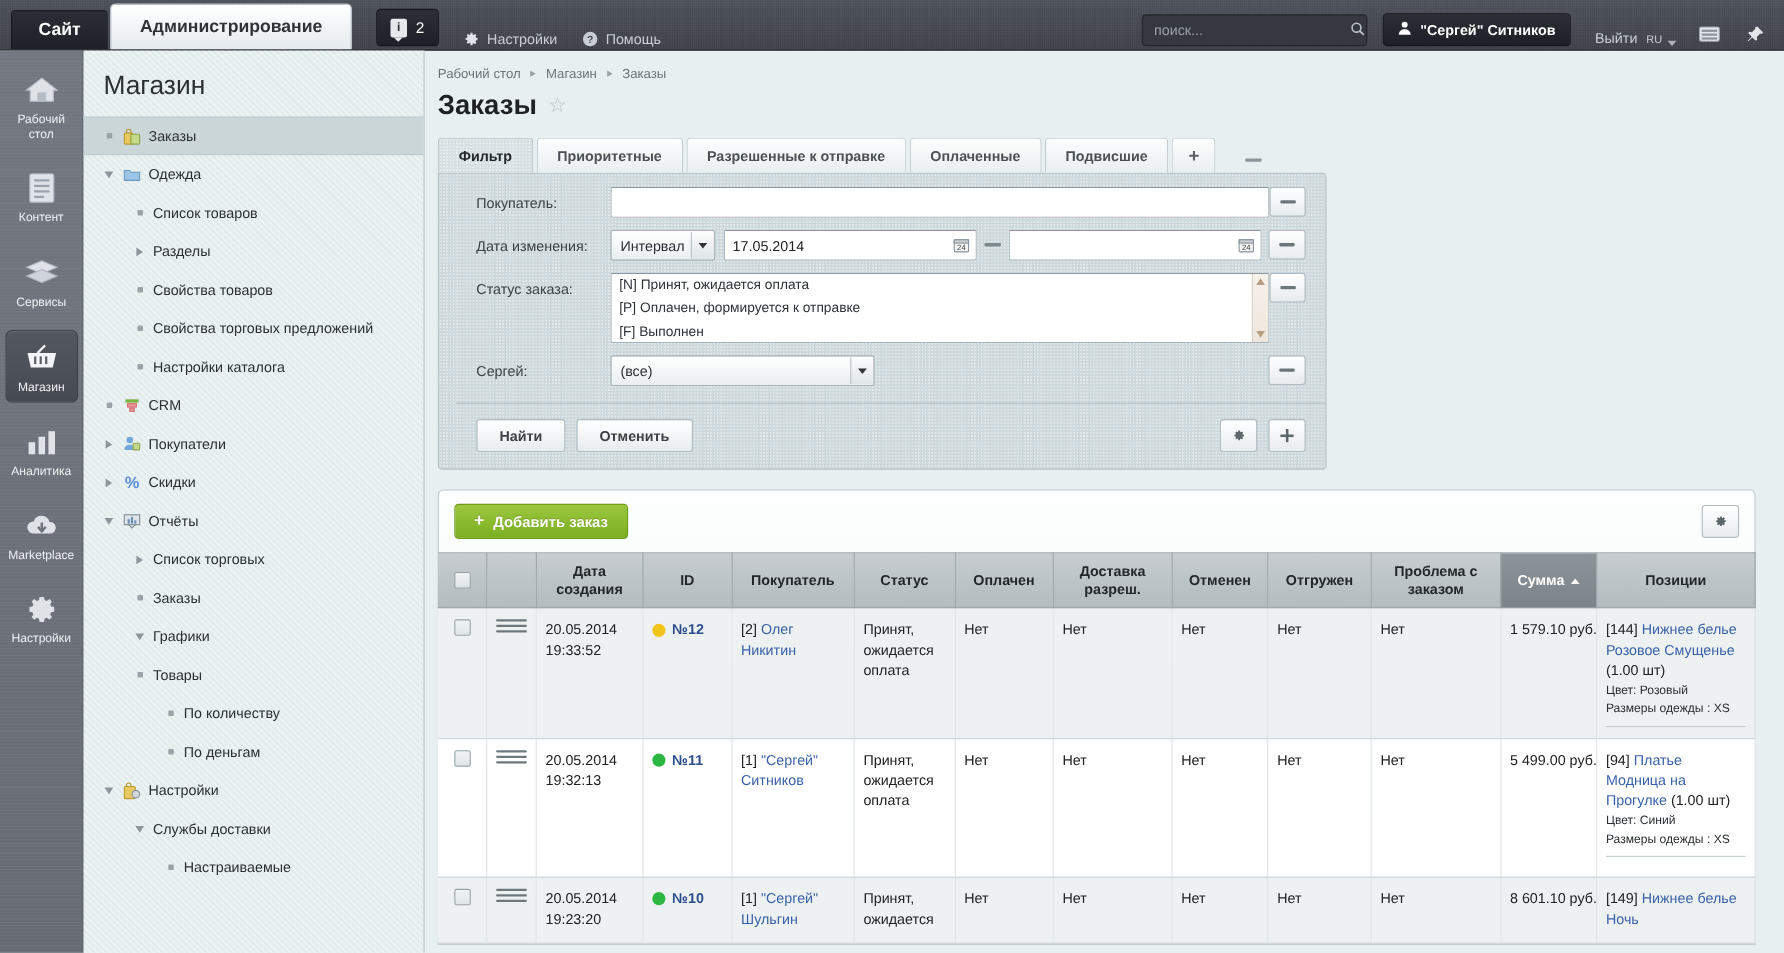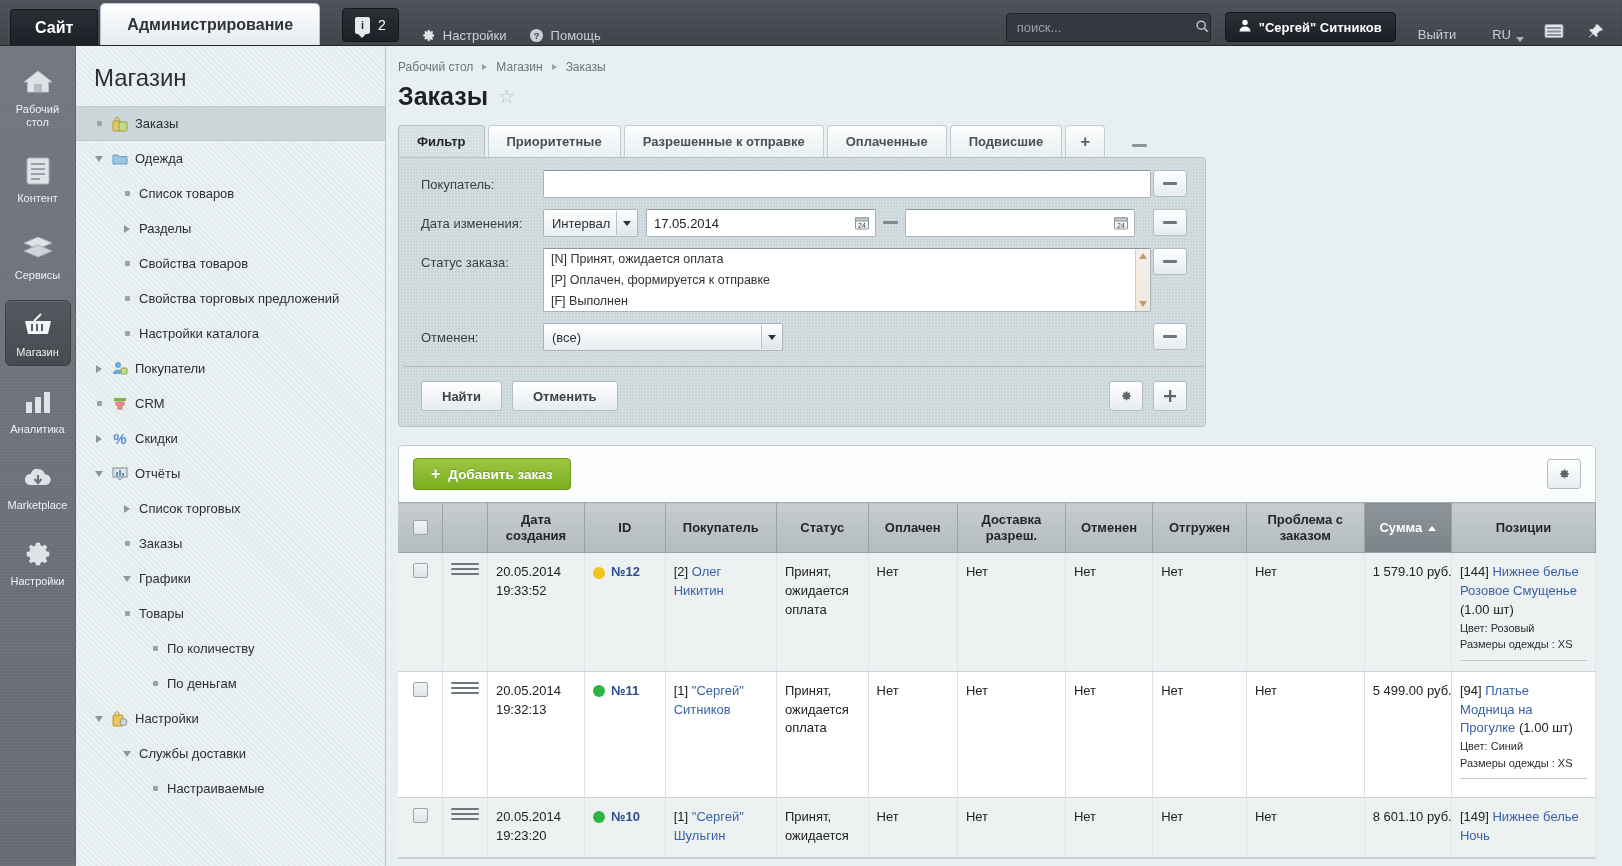--- a/index.html
+++ b/index.html
@@ -69,21 +69,21 @@
     font-family:"Liberation Sans", sans-serif;
   }
   .search-box input::placeholder{ color:#9aa1ab; }
   .user-chip{
     margin-left:14px;margin-bottom:3px;height:30px;padding:0 13px;
     display:flex;align-items:center;gap:8px;
     background:linear-gradient(#2c2f36,#1c1f25);
     border:1px solid #15171b;border-radius:4px;color:#ffffff;font-size:13px;font-weight:bold;
   }
   .logout{ margin-left:22px;margin-bottom:3px;color:#c9ced6;font-size:13px; }
-  .lang{ margin-left:36px;margin-bottom:3px;color:#c9ced6;font-size:13px;display:flex;align-items:flex-end;gap:5px;}
+  .lang{ margin-left:8px;margin-bottom:3px;color:#c9ced6;font-size:10px;display:flex;align-items:flex-end;gap:5px;}
   .caret-d{width:0;height:0;border-left:4px solid transparent;border-right:4px solid transparent;border-top:5px solid #aab0b9;}
   .top-icon-btn{
     margin-left:18px;margin-bottom:3px;width:24px;height:22px;display:flex;align-items:center;justify-content:center;
   }
   .top-icon-btn:last-child{ margin-right:14px; }
 
   
   .rail{
     position:absolute;left:0;top:46px;width:76px;height:820px;
     background:#6f747c;
@@ -155,21 +155,21 @@
   .tab.plus{ padding:0 14px;font-size:17px;color:#5b6165;font-weight:bold; }
   .collapse-dash{ margin-left:24px;margin-bottom:10px;width:15px;height:3px;background:#8b959a;border-radius:1px; }
 
   
   .filter-panel{
     margin-left:12px;width:808px;
     background:#ccd8db;
     background-image:radial-gradient(rgba(255,255,255,.5) 0.6px, transparent 0.7px);
     background-size:3px 3px;
     border:1px solid #b7c2c7;border-radius:0 4px 4px 4px;
-    padding:12px 0 0 4px;position:relative;
+    padding:12px 0 0 16px;position:relative;
   }
   .frow{ display:flex;align-items:flex-start;padding:0 0 11px 18px; }
   .flabel{ width:122px;flex:0 0 122px;font-size:13px;color:#3b4045;padding-top:7px; }
   .finput{
     height:28px;border:1px solid #a9b3b8;border-top-color:#8d979c;background:#fff;border-radius:2px;
     font-family:"Liberation Sans", sans-serif;font-size:13px;color:#222;padding:0 7px;outline:none;
   }
   .fsel{
     height:28px;border:1px solid #a9b3b8;border-radius:2px;
     background:linear-gradient(#ffffff,#e9eef0);
@@ -462,44 +462,44 @@
   </div>
   <div class="mi lvl2">
     <span class="arr">
         <i class="dot"></i>
       </span>
     <span>Настройки каталога</span>
   </div>
 
   <div class="mi">
     <span class="arr">
+        <i class="dot"></i>
+      </span>
+    <span class="ico">
+      <svg width="16" height="15" viewBox="0 0 16 15">
+          <rect x="2" y="2" width="12" height="3" fill="#7cb342"></rect>
+          <rect x="4" y="6" width="8" height="3" fill="#ef9a9a" stroke="#d46a6a"></rect>
+          <rect x="6" y="10" width="4" height="3" fill="#ef9a9a" stroke="#d46a6a"></rect>
+        </svg>
+    </span>
+    <span>CRM</span>
+  </div>
+
+  <div class="mi">
+    <span class="arr">
         <i class="arr-r"></i>
       </span>
     <span class="ico">
       <svg width="16" height="15" viewBox="0 0 16 15">
           <circle cx="6" cy="4" r="3" fill="#6fa8dc"></circle>
           <path d="M1 13c0-3 2.2-4.6 5-4.6s5 1.6 5 4.6z" fill="#6fa8dc"></path>
           <rect x="9" y="7" width="6" height="6" rx="1" fill="#c5d98a" stroke="#8ba646"></rect>
         </svg>
     </span>
     <span>Покупатели</span>
-  </div>
-
-  <div class="mi">
-    <span class="arr">
-        <i class="dot"></i>
-      </span>
-    <span class="ico">
-      <svg width="16" height="15" viewBox="0 0 16 15">
-          <rect x="2" y="2" width="12" height="3" fill="#7cb342"></rect>
-          <rect x="4" y="6" width="8" height="3" fill="#ef9a9a" stroke="#d46a6a"></rect>
-          <rect x="6" y="10" width="4" height="3" fill="#ef9a9a" stroke="#d46a6a"></rect>
-        </svg>
-    </span>
-    <span>CRM</span>
   </div>
 
   <div class="mi">
     <span class="arr">
         <i class="arr-r"></i>
       </span>
     <span class="ico">
       <svg width="16" height="15" viewBox="0 0 16 15">
           <text x="8" y="13" font-size="15" font-family="Liberation Sans" text-anchor="middle" fill="#5b8ed6" font-weight="bold">%</text>
         </svg>
@@ -674,21 +674,21 @@
         </div>
       </div>
       <div style="flex:1"></div>
       <div class="minus-btn">
           <i></i>
         </div>
       <div style="width:18px"></div>
     </div>
 
     <div class="frow">
-      <div class="flabel">Отменен:</div>
+      <div class="flabel">Сергей:</div>
       <div class="fsel" style="width:240px">
         <span>(все)</span>
         <span class="sbtn">
             <i class="sarr"></i>
           </span>
       </div>
       <div style="flex:1"></div>
       <div class="minus-btn">
           <i></i>
         </div>

